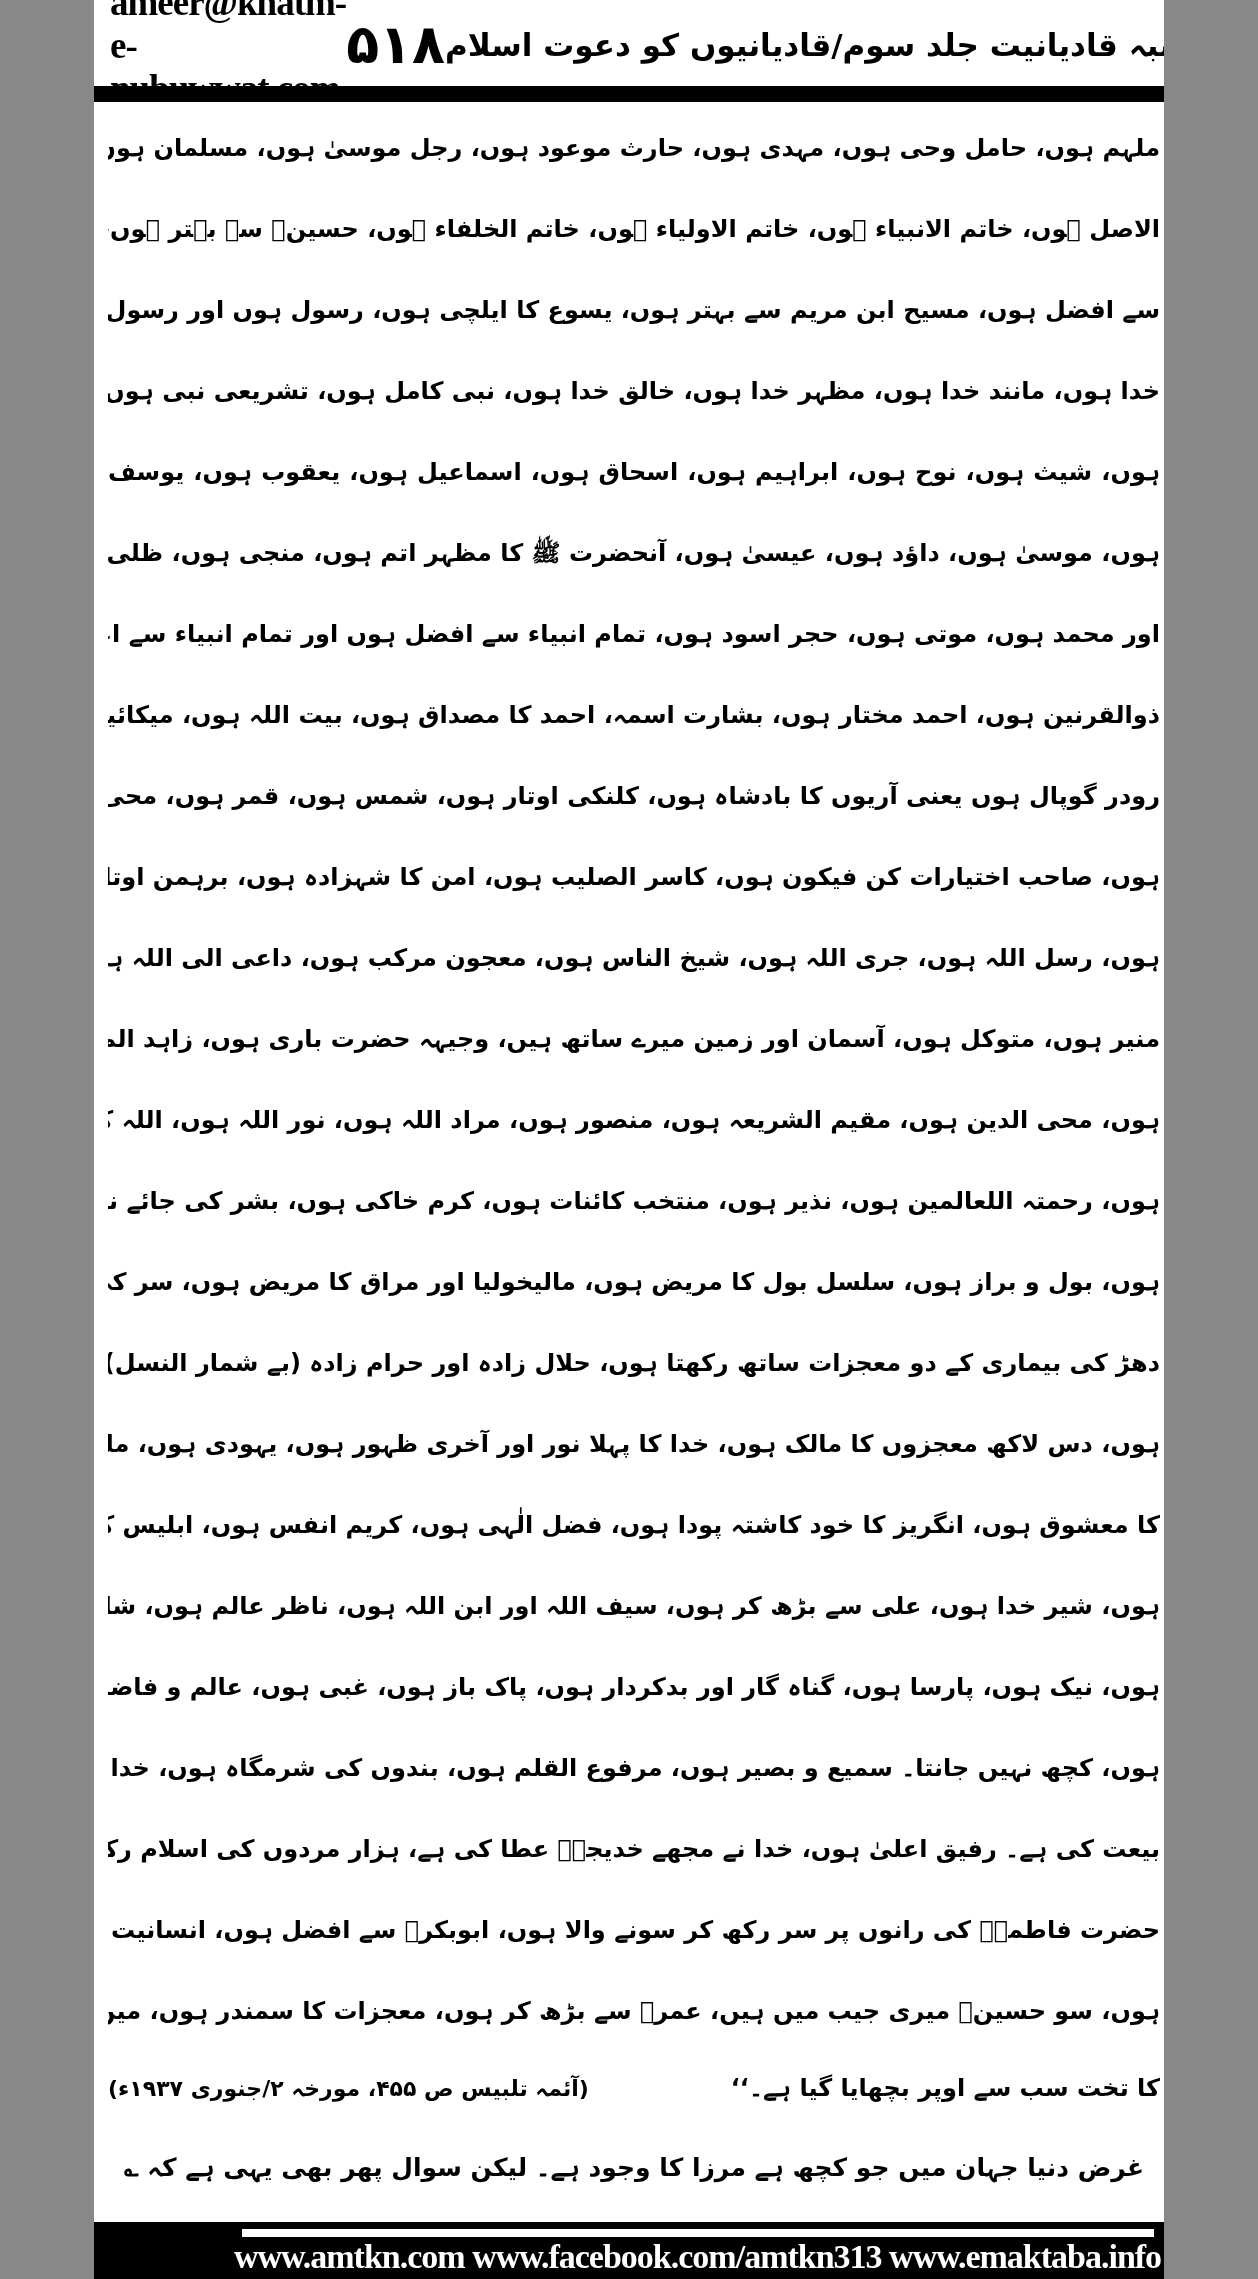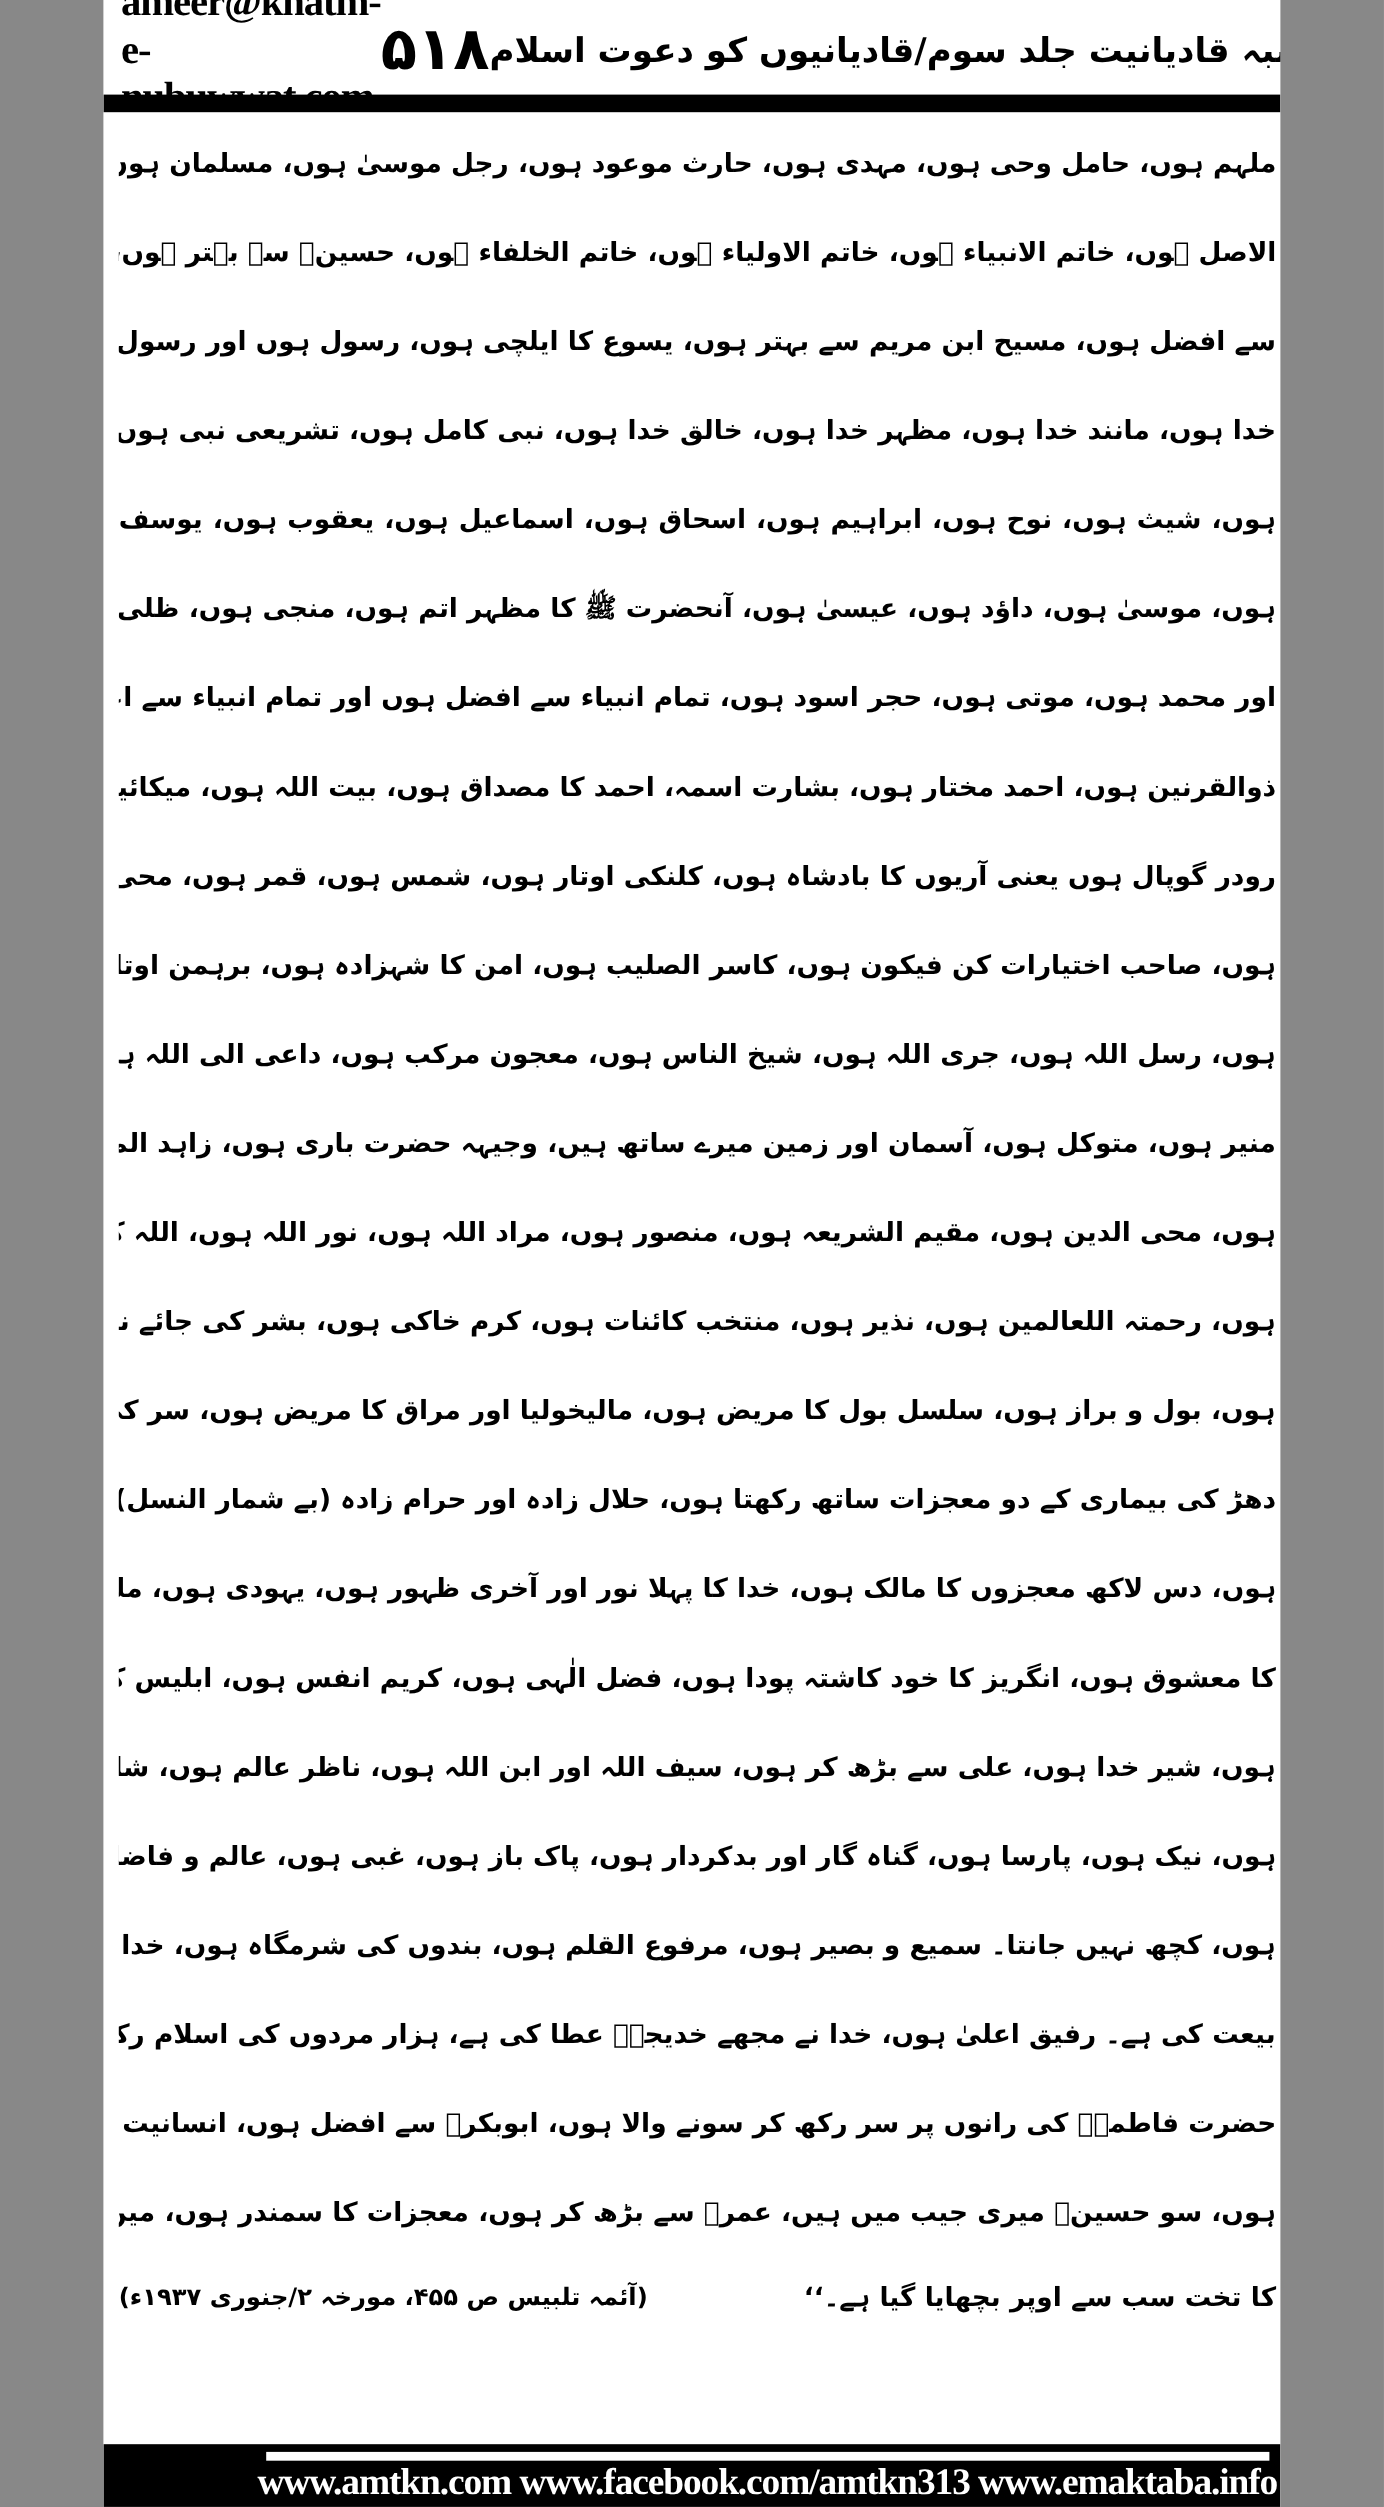--- a/index.html
+++ b/index.html
@@ -124,20 +124,21 @@
         <div class="bline">بیعت کی ہے۔ رفیق اعلیٰ ہوں، خدا نے مجھے خدیجہؓ عطا کی ہے، ہزار مردوں کی اسلام رکھتا ہوں،</div>
         <div class="bline">حضرت فاطمہؓ کی رانوں پر سر رکھ کر سونے والا ہوں، ابوبکرؓ سے افضل ہوں، انسانیت کی معراج</div>
         <div class="bline">ہوں، سو حسینؓ میری جیب میں ہیں، عمرؓ سے بڑھ کر ہوں، معجزات کا سمندر ہوں، میں وہ ہوں جس</div>
       </div>
 
     <div class="split-line">
       <span class="quote-end">کا تخت سب سے اوپر بچھایا گیا ہے۔‘‘</span>
       <span class="citation">(آئمہ تلبیس ص ۴۵۵، مورخہ ۲/جنوری ۱۹۳۷ء)</span>
     </div>
 
+    <div class="closing">غرض دنیا جہان میں جو کچھ ہے مرزا کا وجود ہے۔ لیکن سوال پھر بھی یہی ہے کہ ؎</div>
   </div>
 
   <div class="ftr">
     <span class="ftr-pn">۱۰</span>
     <div class="ftr-stripe"></div>
     <span class="ftr-urls">www.amtkn.com www.facebook.com/amtkn313 www.emaktaba.info</span>
   </div>
 
 </div>
 

